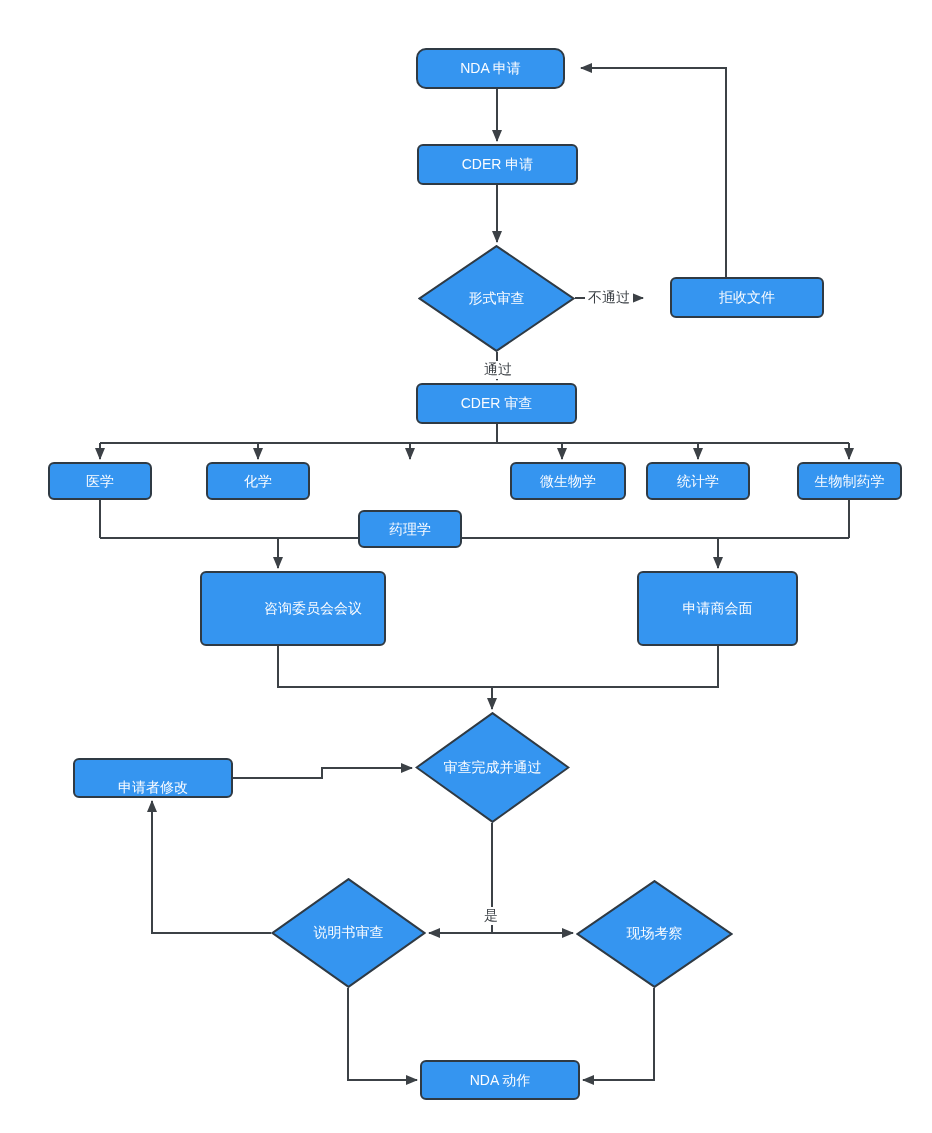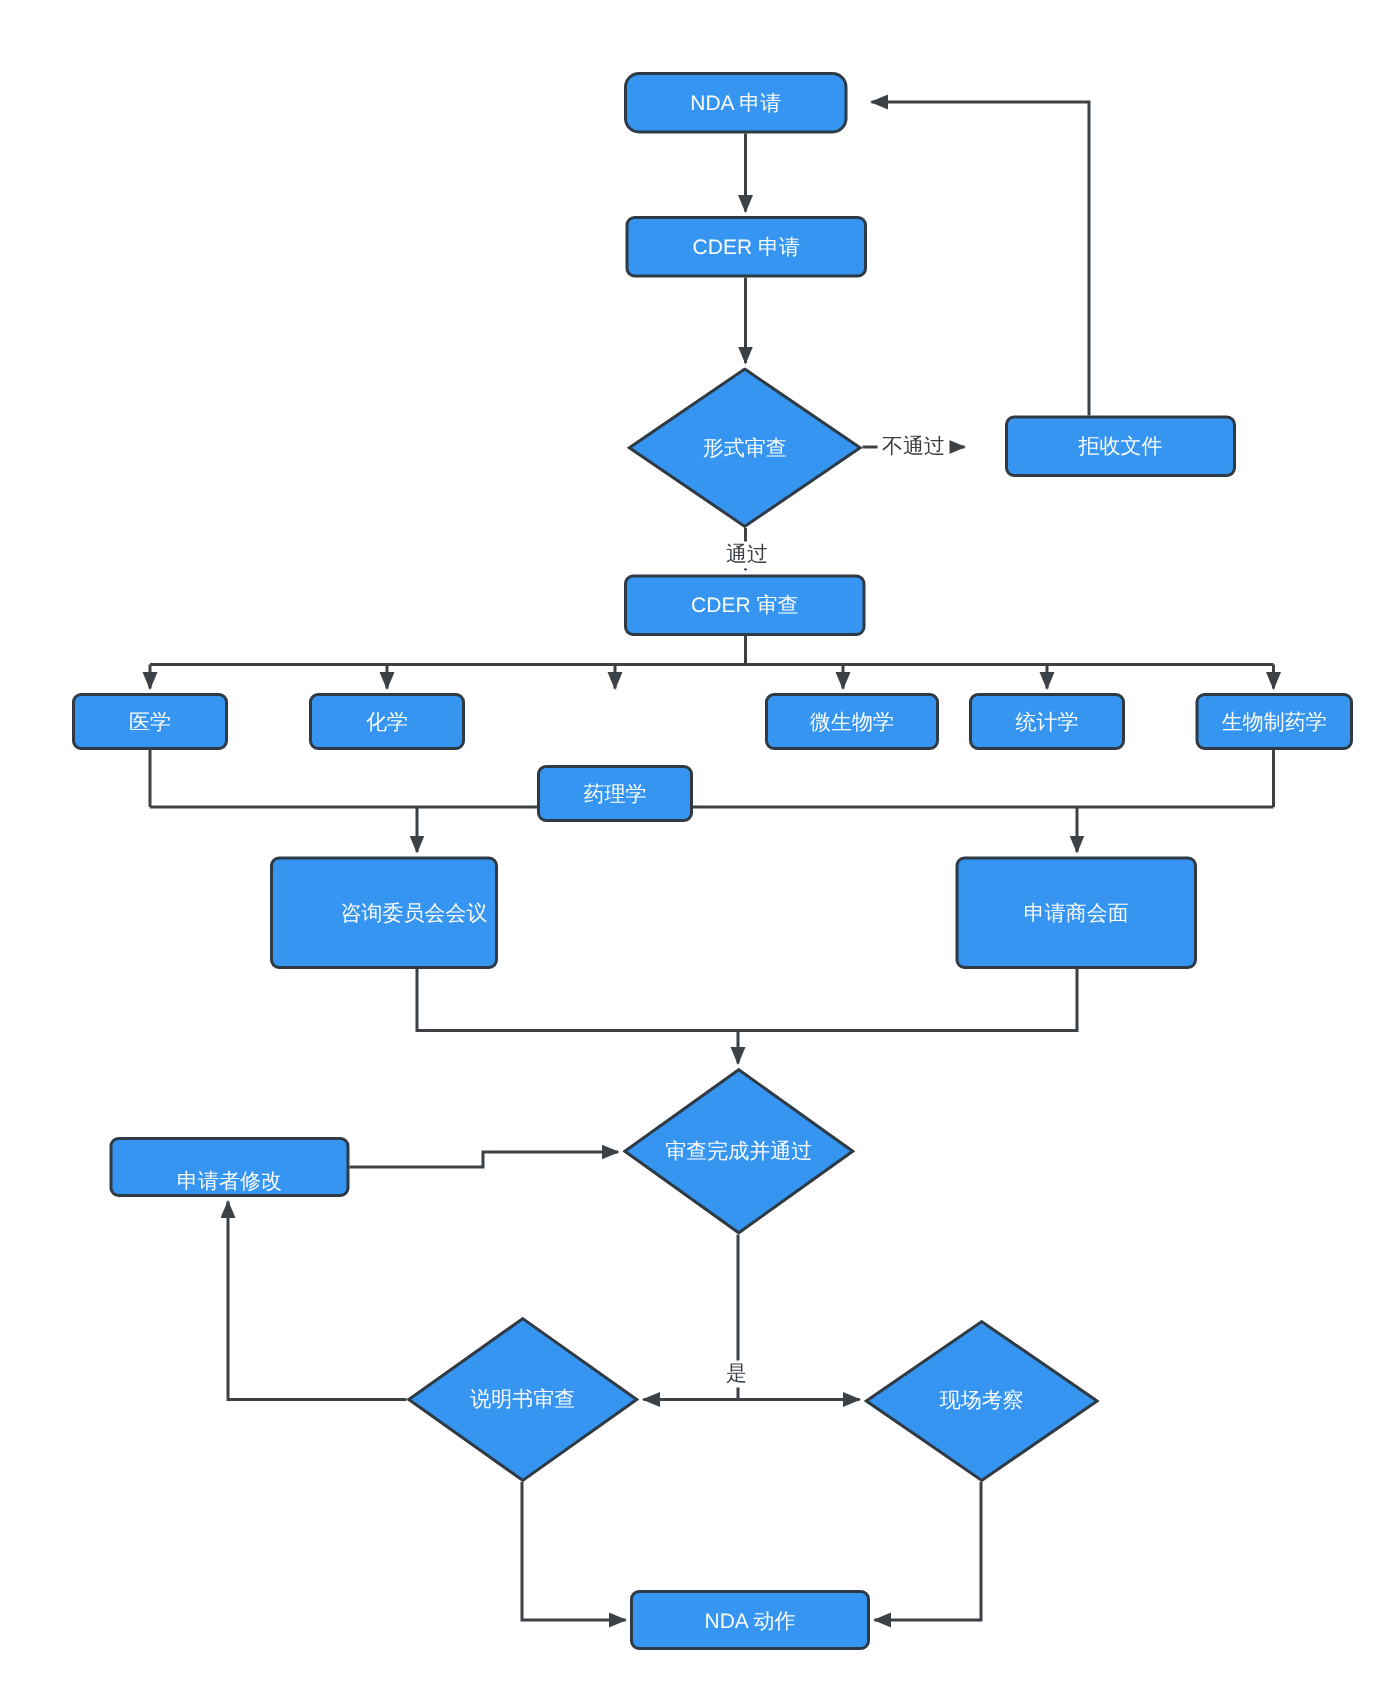--- a/index.html
+++ b/index.html
@@ -102,21 +102,21 @@
   <div class="node" style="left:510px;top:462px;width:116px;height:38px;">
     <span class="nlabel">微生物学</span>
   </div>
   <div class="node" style="left:646px;top:462px;width:104px;height:38px;">
     <span class="nlabel">统计学</span>
   </div>
   <div class="node" style="left:797px;top:462px;width:105px;height:38px;">
     <span class="nlabel">生物制药学</span>
   </div>
 
-  <div class="node" style="left:180px;top:571px;width:152px;height:75px;padding-left:40px;">
+  <div class="node" style="left:200px;top:571px;width:186px;height:75px;padding-left:40px;">
     <span class="nlabel">咨询委员会会议</span>
   </div>
   <div class="node" style="left:637px;top:571px;width:161px;height:75px;">
     <span class="nlabel">申请商会面</span>
   </div>
 
   <div class="node" style="left:73px;top:758px;width:160px;height:40px;align-items:flex-end;">
     <span class="nlabel">申请者修改</span>
   </div>
   <div class="node" style="left:420px;top:1060px;width:160px;height:40px;">

